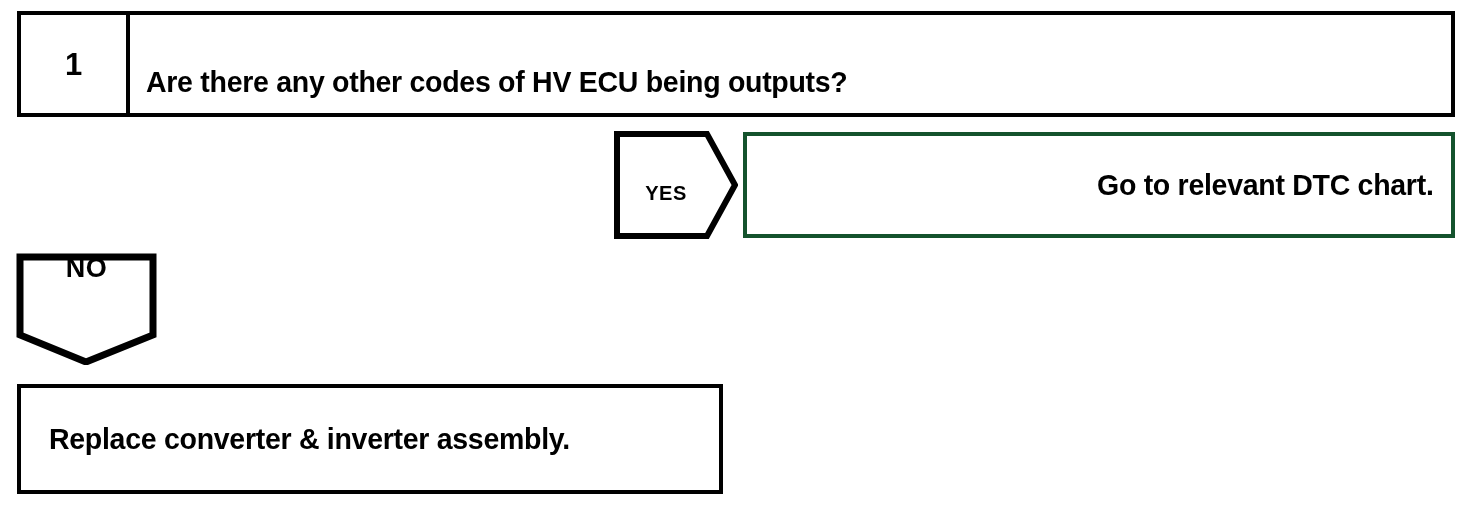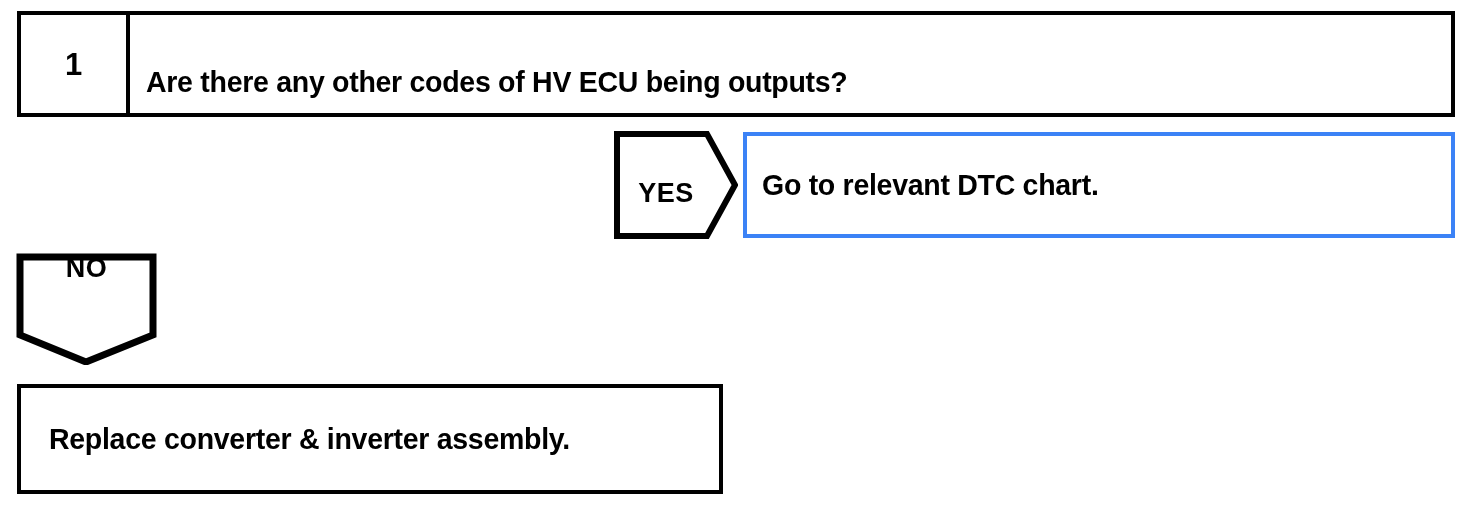--- a/index.html
+++ b/index.html
@@ -80,39 +80,40 @@
   }
   .yes-label {
     position: absolute;
     left: 614px;
     top: 131px;
     width: 104px;
     height: 124px;
     display: flex;
     align-items: center;
     justify-content: center;
-    font-size: 27px;
+    font-size: 20px;
     font-weight: bold;
     letter-spacing: 0.5px;
     pointer-events: none;
   }
 
   
   .action-box-yes {
     position: absolute;
     left: 743px;
     top: 132px;
     width: 712px;
     height: 106px;
-    border: 4px solid #3b82f6;
+    border: 4px solid #14532d;
     box-sizing: border-box;
     background: #ffffff;
     display: flex;
     align-items: center;
     padding-left: 15px;
+    justify-content: flex-end;
   }
   .action-box-yes .action-text {
     font-size: 30px;
     font-weight: bold;
     letter-spacing: -0.3px;
     transform: scaleX(0.95);
     transform-origin: left center;
     white-space: nowrap;
   }
 

